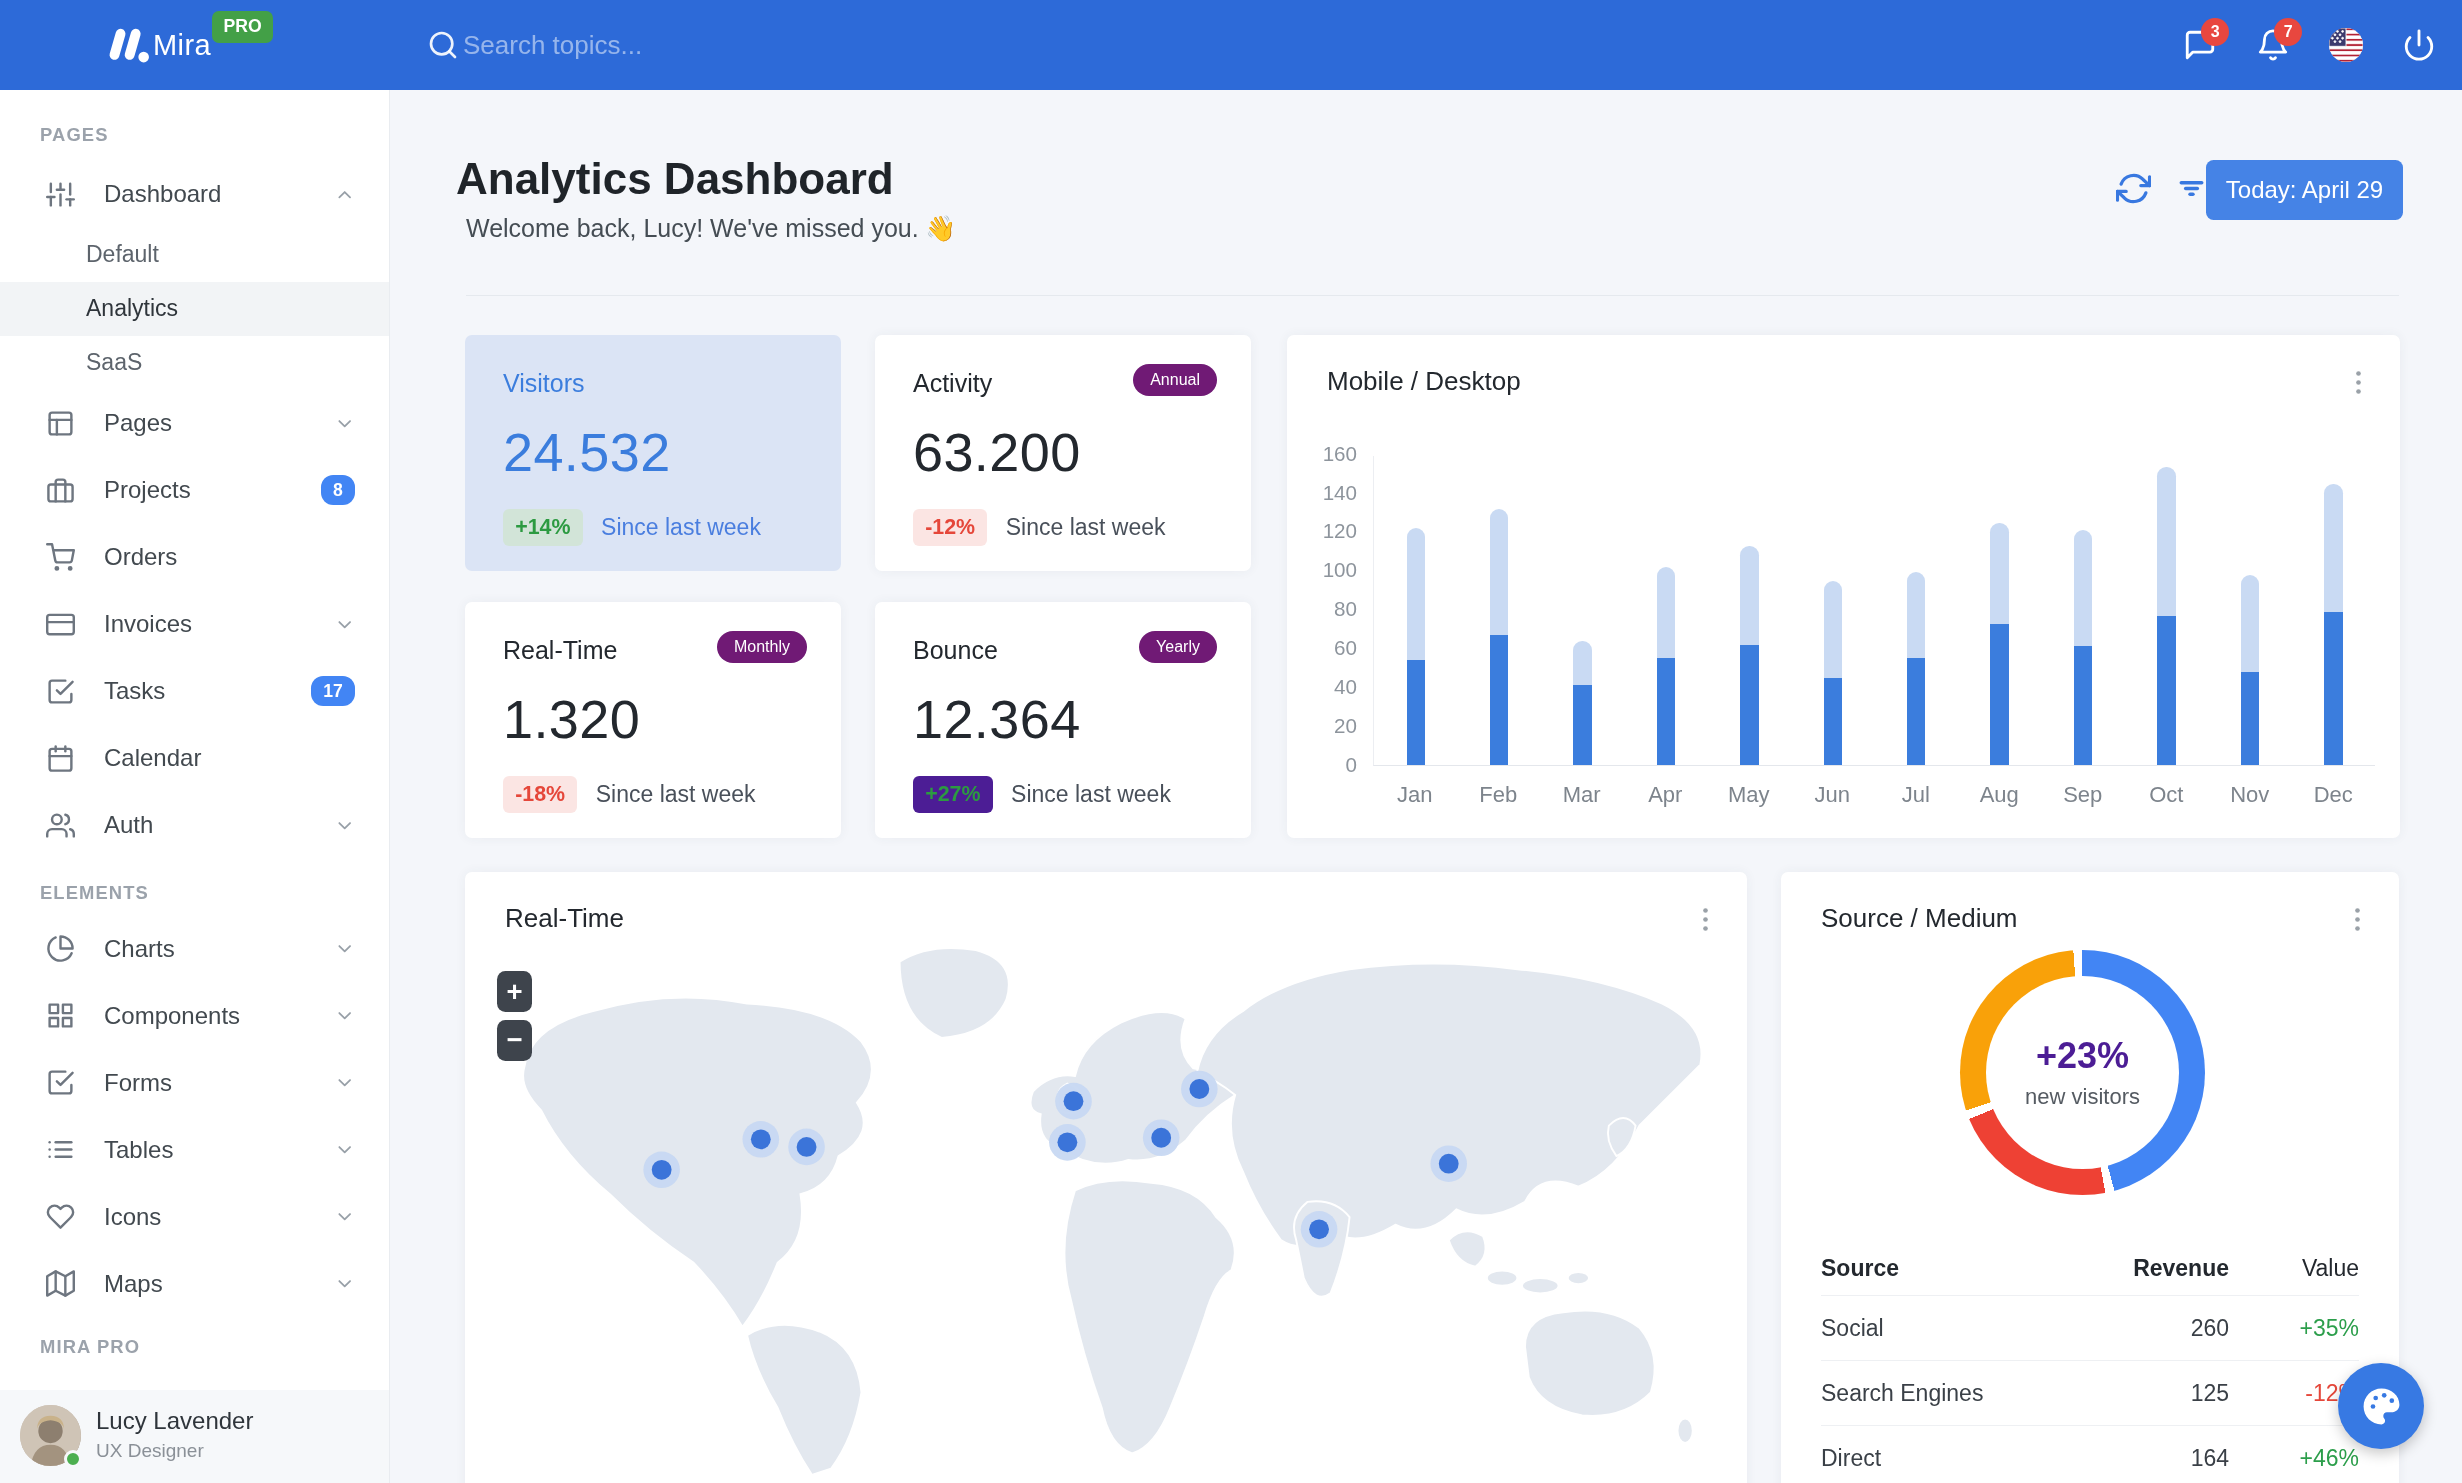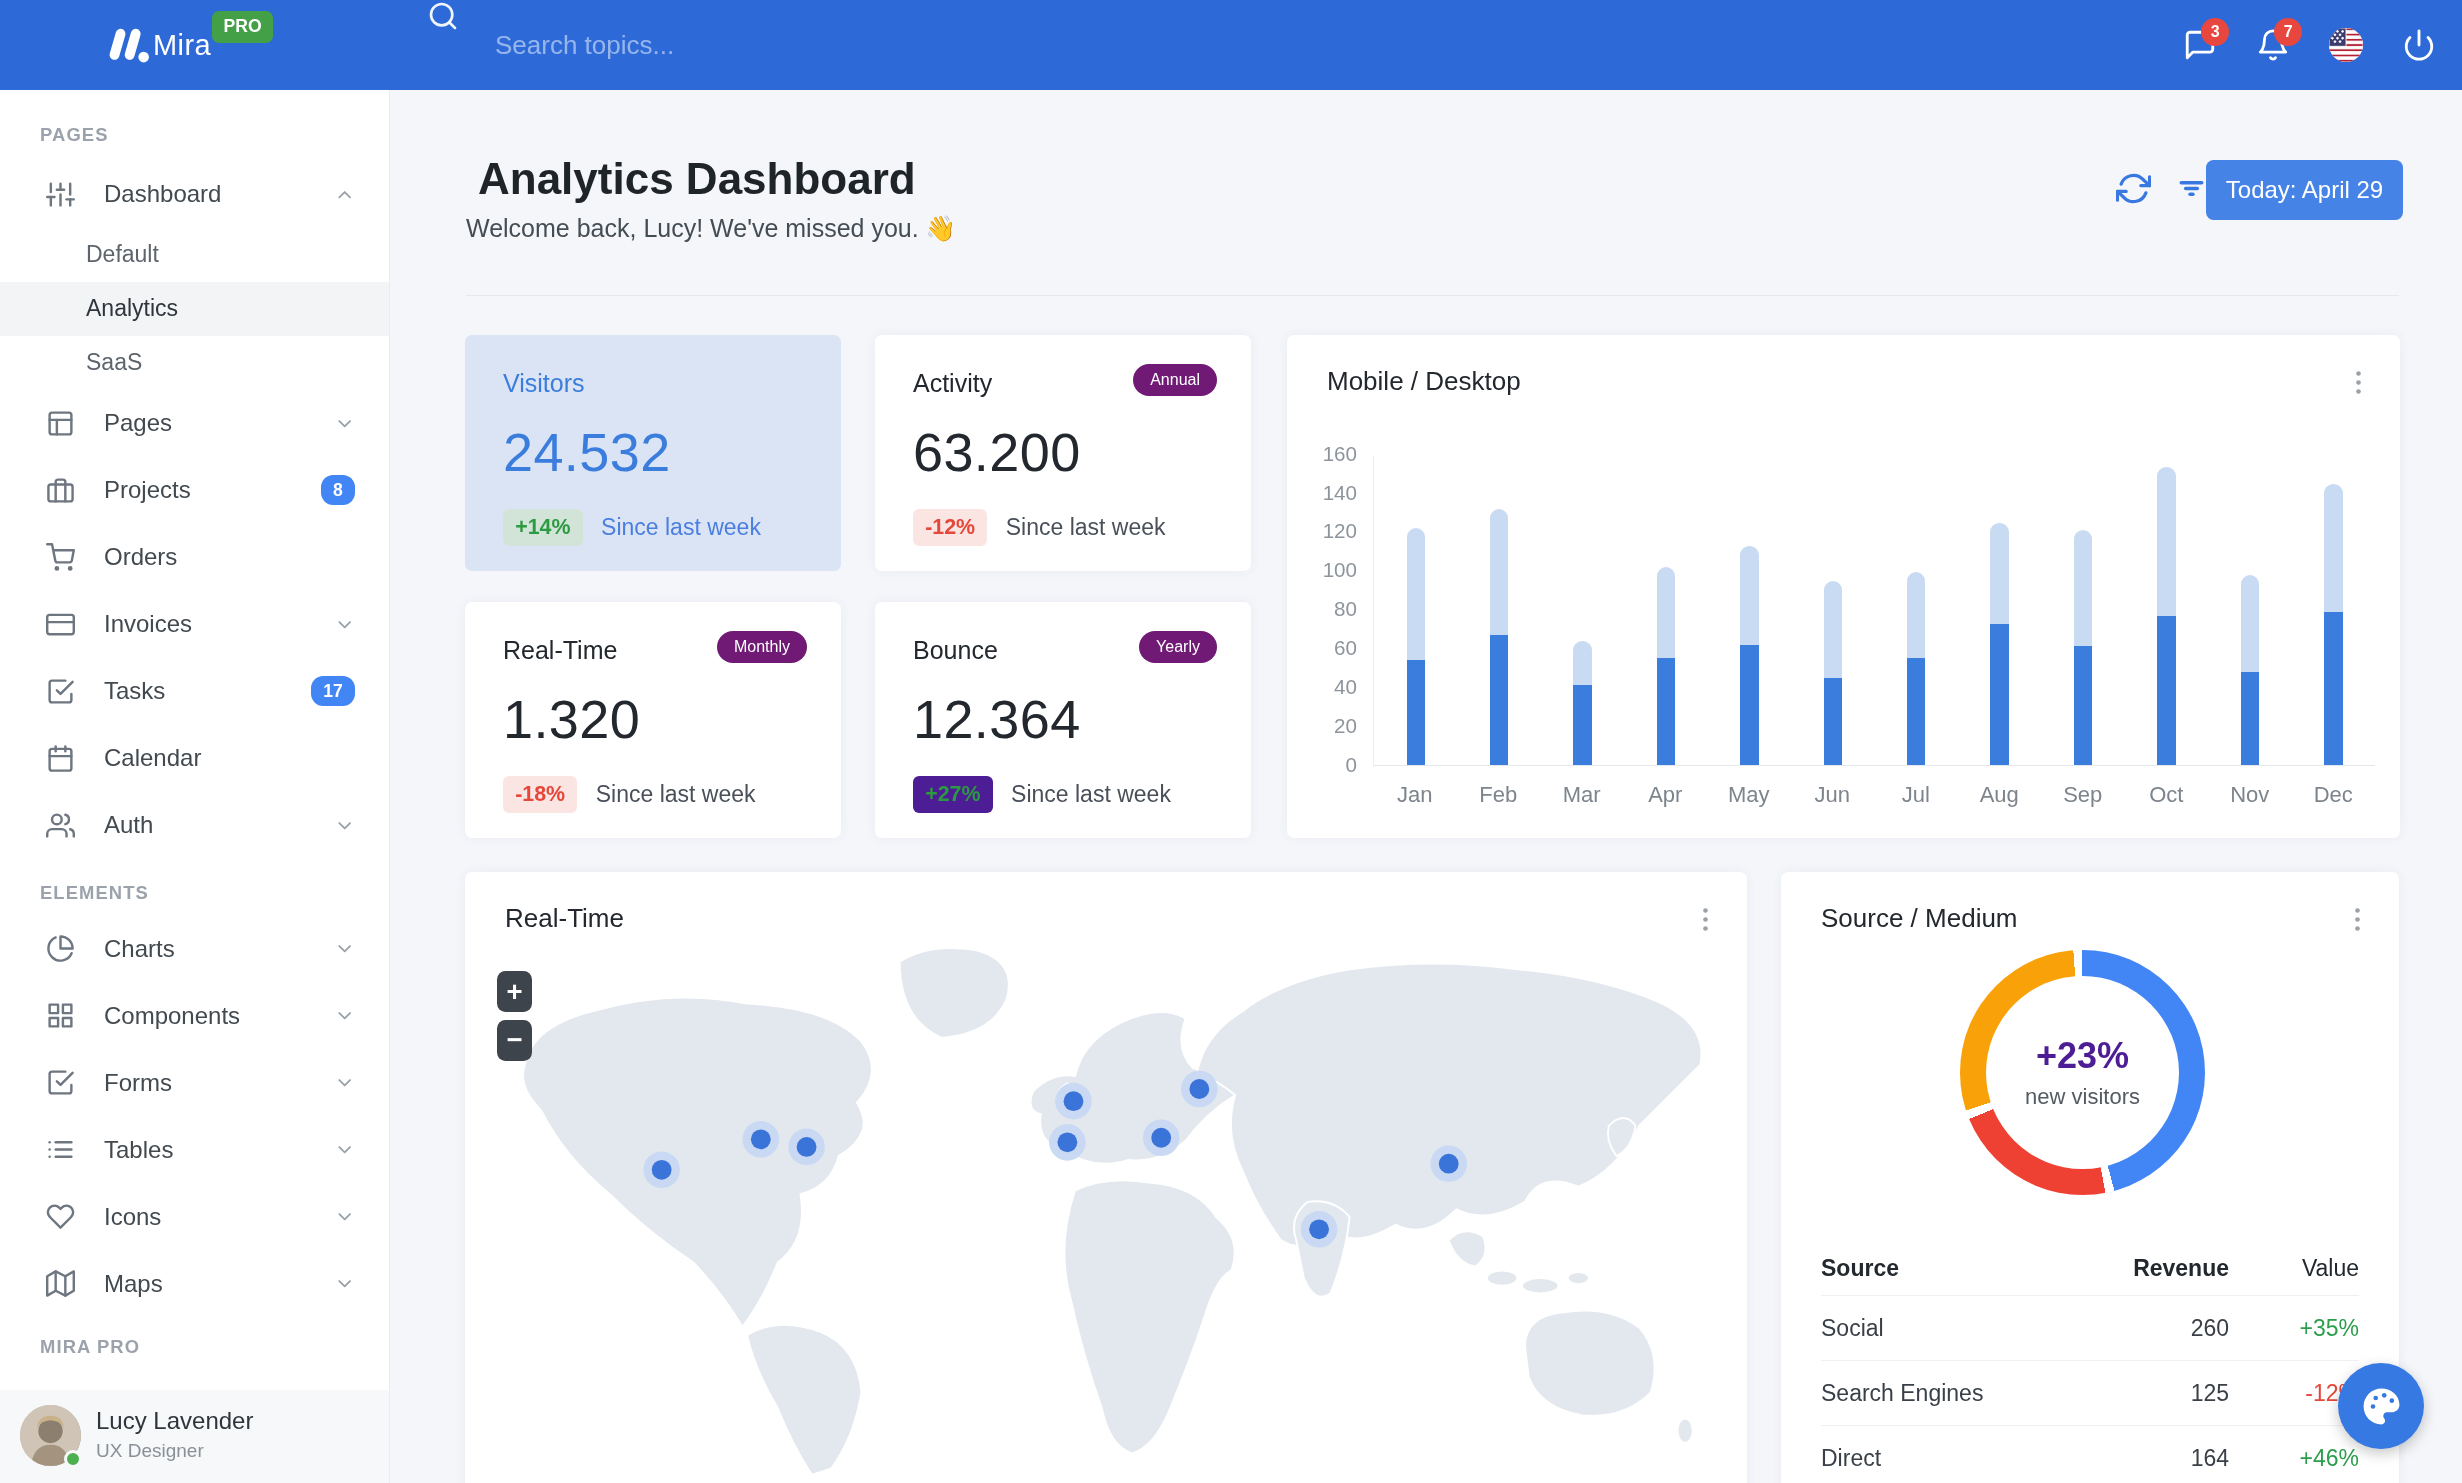--- a/index.html
+++ b/index.html
@@ -5,21 +5,21 @@
   * { margin:0; padding:0; box-sizing:border-box; }
   html,body { width:2462px; height:1484px; overflow:hidden;
     font-family:"Liberation Sans", sans-serif; background:#f4f6fa; }
 
   
   .navbar { position:absolute; top:0; left:0; width:2462px; height:90px; background:#2d6ad8; z-index:40; }
   .brand { position:absolute; left:102px; top:0; height:90px; display:flex; align-items:center; gap:1px; }
   .brand-name { color:#fff; font-size:29px; font-weight:500; letter-spacing:0.4px; }
   .pro-badge { background:#43a047; color:#fff; font-size:17.6px; font-weight:700; padding:5.4px 11.5px;
     border-radius:6.9px; position:relative; top:-18.4px; }
-  .nav-search { position:absolute; left:427px; top:0; height:90px; display:flex; gap:36px; }
+  .nav-search { position:absolute; left:427px; top:0; height:90px; display:flex; align-items:center; gap:4px; }
   .nav-search svg { width:32px; height:32px; stroke:rgba(255,255,255,.92); }
   .nav-search input { background:transparent; border:none; outline:none; width:428px;
     font-size:26px; color:#fff; font-family:"Liberation Sans",sans-serif; }
   .nav-search input::placeholder { color:rgba(255,255,255,.5); }
   .nav-right { position:absolute; right:26px; top:0; height:90px; display:flex; align-items:center; gap:38px; }
   .nav-ic { position:relative; width:35px; height:35px; display:flex; align-items:center; justify-content:center; cursor:pointer; }
   .nav-ic svg { width:34px; height:34px; stroke:#fff; }
   .nav-badge { position:absolute; top:-9.2px; right:-12.2px; min-width:28px; height:28px; border-radius:50%;
     background:#e8473f; color:#fff; font-size:16px; font-weight:700; display:flex; align-items:center; justify-content:center; }
 
@@ -45,21 +45,21 @@
   .avatar { position:absolute; left:20px; top:15.3px; width:61px; height:61px; border-radius:50%;
     background:linear-gradient(135deg,#d9cfc4,#b9aa9c 60%,#8f8376); overflow:hidden; }
   .avatar svg { width:61px; height:61px; }
   .status-dot { position:absolute; left:64px; top:60px; width:18.4px; height:18.4px; border-radius:50%;
     background:#4caf50; border:3.1px solid #f6f8fa; }
   .u-name { position:absolute; left:96px; top:17px; font-size:24px; font-weight:500; color:#2f353b; }
   .u-role { position:absolute; left:96px; top:50px; font-size:19px; color:#8a9097; }
 
   
   .main { position:absolute; left:392px; top:90px; right:0; bottom:0; background:#f4f6fa; }
-  .page-title { position:absolute; left:86px; top:64px; font-size:44px; font-weight:700; color:#1f2429; }
+  .page-title { position:absolute; left:64px; top:64px; font-size:44px; font-weight:700; color:#1f2429; }
   .page-sub { position:absolute; left:74px; top:124px; font-size:25px; color:#454d54; }
   .head-rule { position:absolute; left:74px; width:1933px; top:205px; border-top:1.5px solid #e5e9ee; }
   .act-ic { position:absolute; width:35px; height:35px; cursor:pointer; }
   .act-ic svg { width:35px; height:35px; stroke:#3878e0; }
   .today-btn { position:absolute; left:1814px; top:70px; width:197px; height:60px; background:#4583e6;
     border:none; border-radius:7.6px; color:#fff; font-size:24px; font-weight:500;
     font-family:"Liberation Sans",sans-serif; cursor:pointer; }
 
   .card { position:absolute; background:#fff; border-radius:6.9px; box-shadow:0 0 12.2px rgba(53,64,82,.06); }
   .card-title { position:absolute; left:40px; top:31px; font-size:26px; font-weight:500; color:#23282e; }

